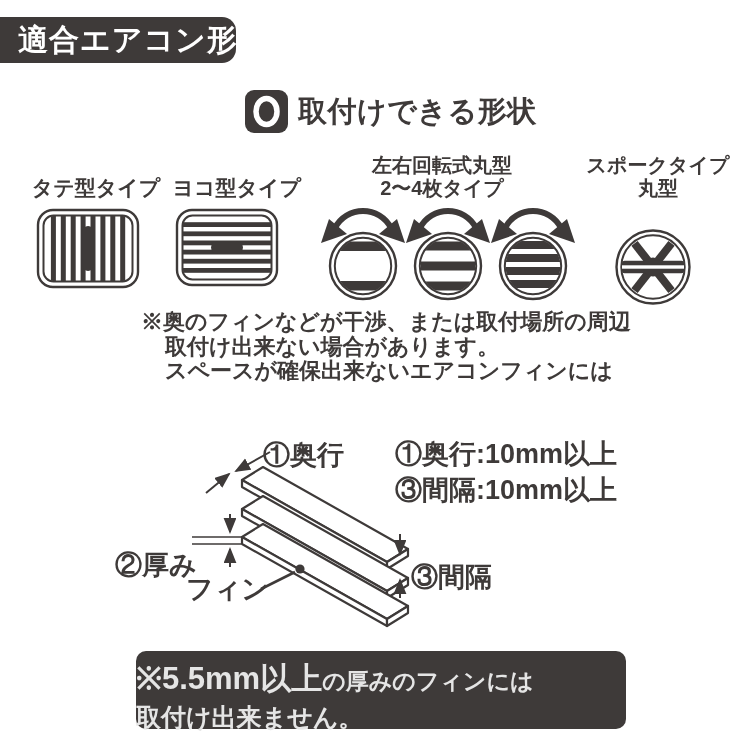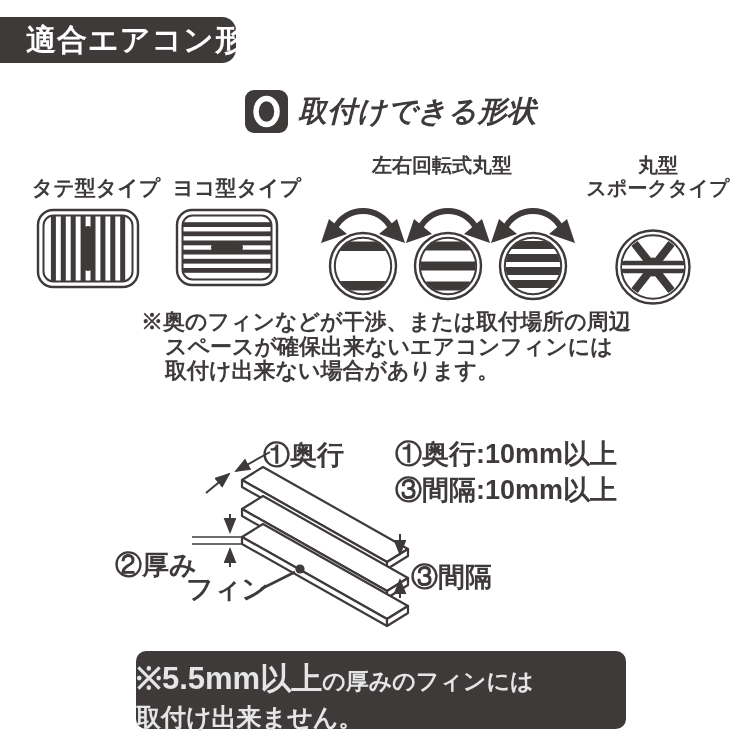--- a/index.html
+++ b/index.html
@@ -10,25 +10,25 @@
     background:var(--paper); color:var(--ink);
     font-family:"Liberation Sans", sans-serif; font-weight:bold;
   }
   .abs { position:absolute; }
 
   
   .header-badge {
     left:0; top:17px; width:236px; height:46px;
     background:var(--ink); border-radius:0 14px 14px 0;
     color:#fff; font-size:30px; line-height:46px;
-    padding-left:26px; letter-spacing:1px; white-space:nowrap;
+    padding-left:18px; letter-spacing:1px; white-space:nowrap;
   }
 
   
-  .section-row { left:245px; top:90px; display:flex; align-items:center; gap:10px;font-style:italic; }
+  .section-row { left:245px; top:90px; display:flex; align-items:center; gap:10px; }
   .section-title { font-size:29px; letter-spacing:0.5px; white-space:nowrap; }
 
   
   .type-label { text-align:center; font-size:21px; line-height:23px; white-space:nowrap; }
   .lbl-tate   { left:27px;  top:176px; width:138px; }
   .lbl-yoko   { left:163px; top:176px; width:138px;text-align:right; }
   .lbl-rotary { left:356px; top:154px; width:172px; font-size:20px;text-align:center; }
   .lbl-spoke  { left:576px; top:154px; width:164px; font-size:20px; }
 
   
@@ -72,24 +72,25 @@
 </div>
 
 <div class="abs type-label lbl-tate">
   <div>タテ型タイプ</div>
 </div>
 <div class="abs type-label lbl-yoko">
   <div>ヨコ型タイプ</div>
 </div>
 <div class="abs type-label lbl-rotary">
   <div>左右回転式丸型</div>
+  <div>2〜4枚タイプ</div>
 </div>
 <div class="abs type-label lbl-spoke">
+  <div>スポークタイプ</div>
   <div>丸型</div>
-  <div>スポークタイプ</div>
 </div>
 
 <svg class="abs" style="left:28px; top:206px;" width="665" height="110" viewBox="0 0 665 110">
   <defs>
     <clipPath id="clip-tate">
         <rect x="6" y="6" width="88" height="65" rx="9"></rect>
       </clipPath>
     <clipPath id="clip-yoko">
         <rect x="6" y="6" width="88" height="63" rx="9"></rect>
       </clipPath>
@@ -181,22 +182,22 @@
     <line x1="0" y1="0" x2="18.5" y2="23.6" class="ink-stroke" stroke-width="8"></line>
     <line x1="0" y1="0" x2="-18.5" y2="23.6" class="ink-stroke" stroke-width="8"></line>
     <rect x="-31" y="-6.2" width="62" height="12.4" rx="2.5" class="ink-fill"></rect>
     <circle cx="0" cy="0" r="9.5" class="ink-fill"></circle>
     <rect x="-31" y="-1.7" width="62" height="3.4" fill="#fff"></rect>
   </g>
 </svg>
 
 <div class="abs note">
   <div>※奥のフィンなどが干渉、または取付場所の周辺</div>
+  <div class="indent">取付け出来ない場合があります。</div>
   <div class="indent">スペースが確保出来ないエアコンフィンには</div>
-  <div class="indent">取付け出来ない場合があります。</div>
 </div>
 
 <svg class="abs" style="left:95px; top:430px;" width="420" height="232" viewBox="0 0 420 232">
   <defs>
     <marker id="ah" markerWidth="9" markerHeight="7" refX="7" refY="3.2" orient="auto">
       <path d="M0,0 L8,3.2 L0,6.4 Z" fill="#3E3A39"></path>
     </marker>
   </defs>
 
   <g stroke="#3E3A39" stroke-width="2.2" fill="#fff" stroke-linejoin="round">

